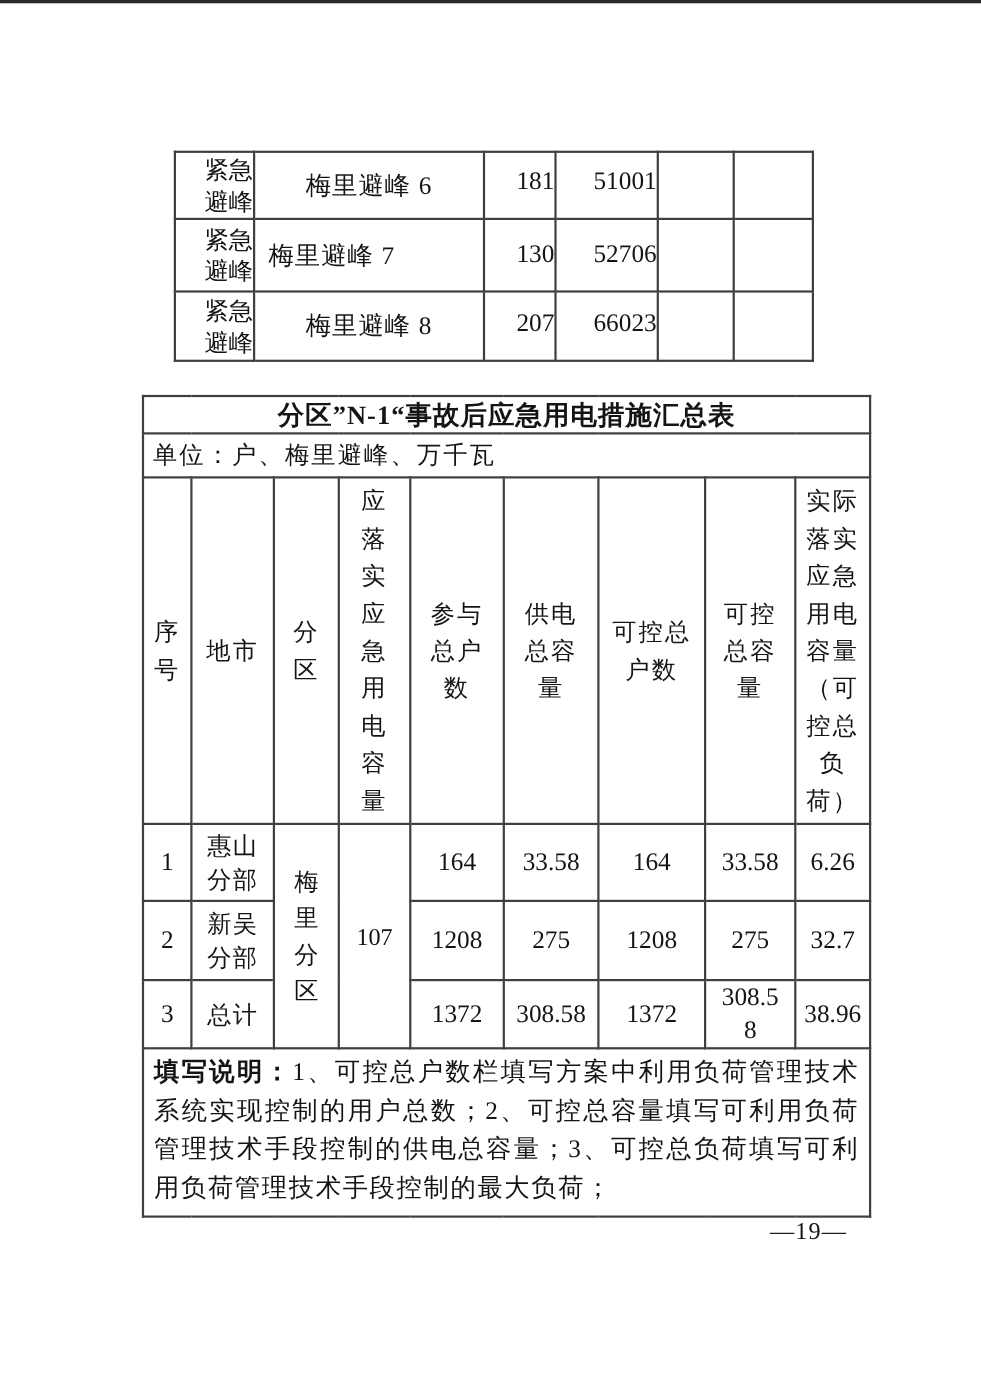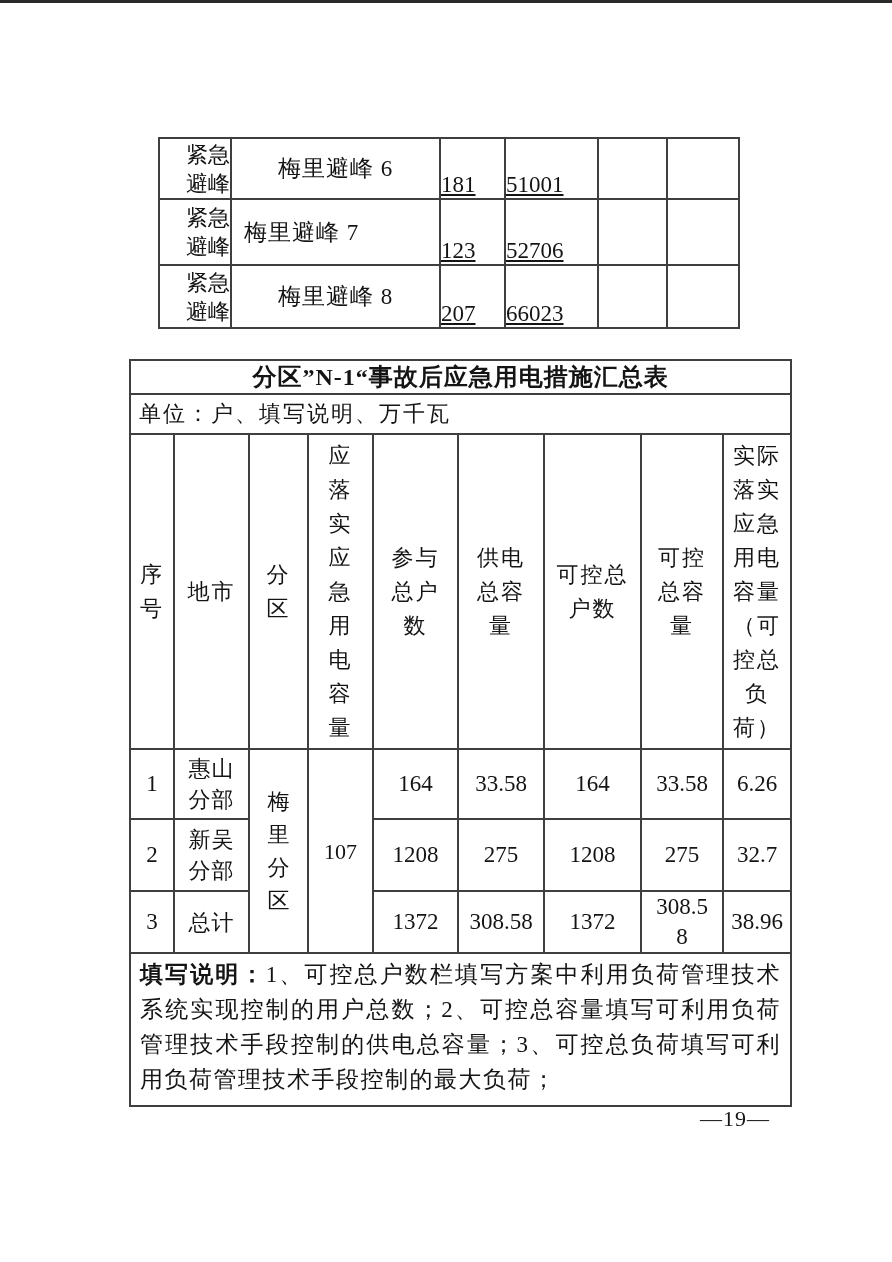--- a/index.html
+++ b/index.html
@@ -36,23 +36,22 @@
     font-size: 22px; line-height: 29px;
     text-align: right; vertical-align: middle;
     white-space: pre-line;
   }
   #top-table .tt-name {
     font-size: 23px; text-align: center; vertical-align: middle;
     letter-spacing: 1px;
   }
   #top-table .tt-name.left { text-align: left; padding-left: 12px; }
   #top-table .tt-num {
-    font-size: 23px; text-align: left; vertical-align: bottom;
-    padding-bottom: 0;
-    text-decoration: underline;
+    font-size: 23px; text-align: right; vertical-align: bottom;
+    padding-bottom: 20px;
   }
 
   
   #summary-table { left: 129px; top: 359px; width: 661px; }
   #summary-table .st-title {
     height: 30px; font-size: 24px; font-weight: bold;
     text-align: center; vertical-align: middle; letter-spacing: 1px;
   }
   #summary-table .st-unit {
     height: 40px; font-size: 22px; text-align: left;
@@ -111,21 +110,21 @@
       <td class="tt-name">梅里避峰 6</td>
       <td class="tt-num">181</td>
       <td class="tt-num">51001</td>
       <td></td>
       <td></td>
     </tr>
     <tr style="height:66px">
       <td class="tt-cat">紧急
 避峰</td>
       <td class="tt-name left">梅里避峰 7</td>
-      <td class="tt-num">123</td>
+      <td class="tt-num">130</td>
       <td class="tt-num">52706</td>
       <td></td>
       <td></td>
     </tr>
     <tr style="height:63px">
       <td class="tt-cat">紧急
 避峰</td>
       <td class="tt-name">梅里避峰 8</td>
       <td class="tt-num">207</td>
       <td class="tt-num">66023</td>
@@ -145,21 +144,21 @@
         <col style="width:86px">
       <col style="width:97px">
         <col style="width:82px">
         <col style="width:68px">
     </colgroup>
     <tbody>
         <tr>
       <td class="st-title" colspan="9">分区”N-1“事故后应急用电措施汇总表</td>
     </tr>
     <tr>
-      <td class="st-unit" colspan="9">单位：户、填写说明、万千瓦</td>
+      <td class="st-unit" colspan="9">单位：户、梅里避峰、万千瓦</td>
     </tr>
     <tr style="height:315px">
       <th class="st-h">序
 号</th>
       <th class="st-h">地市</th>
       <th class="st-h">分
 区</th>
       <th class="st-h">应
 落
 实

